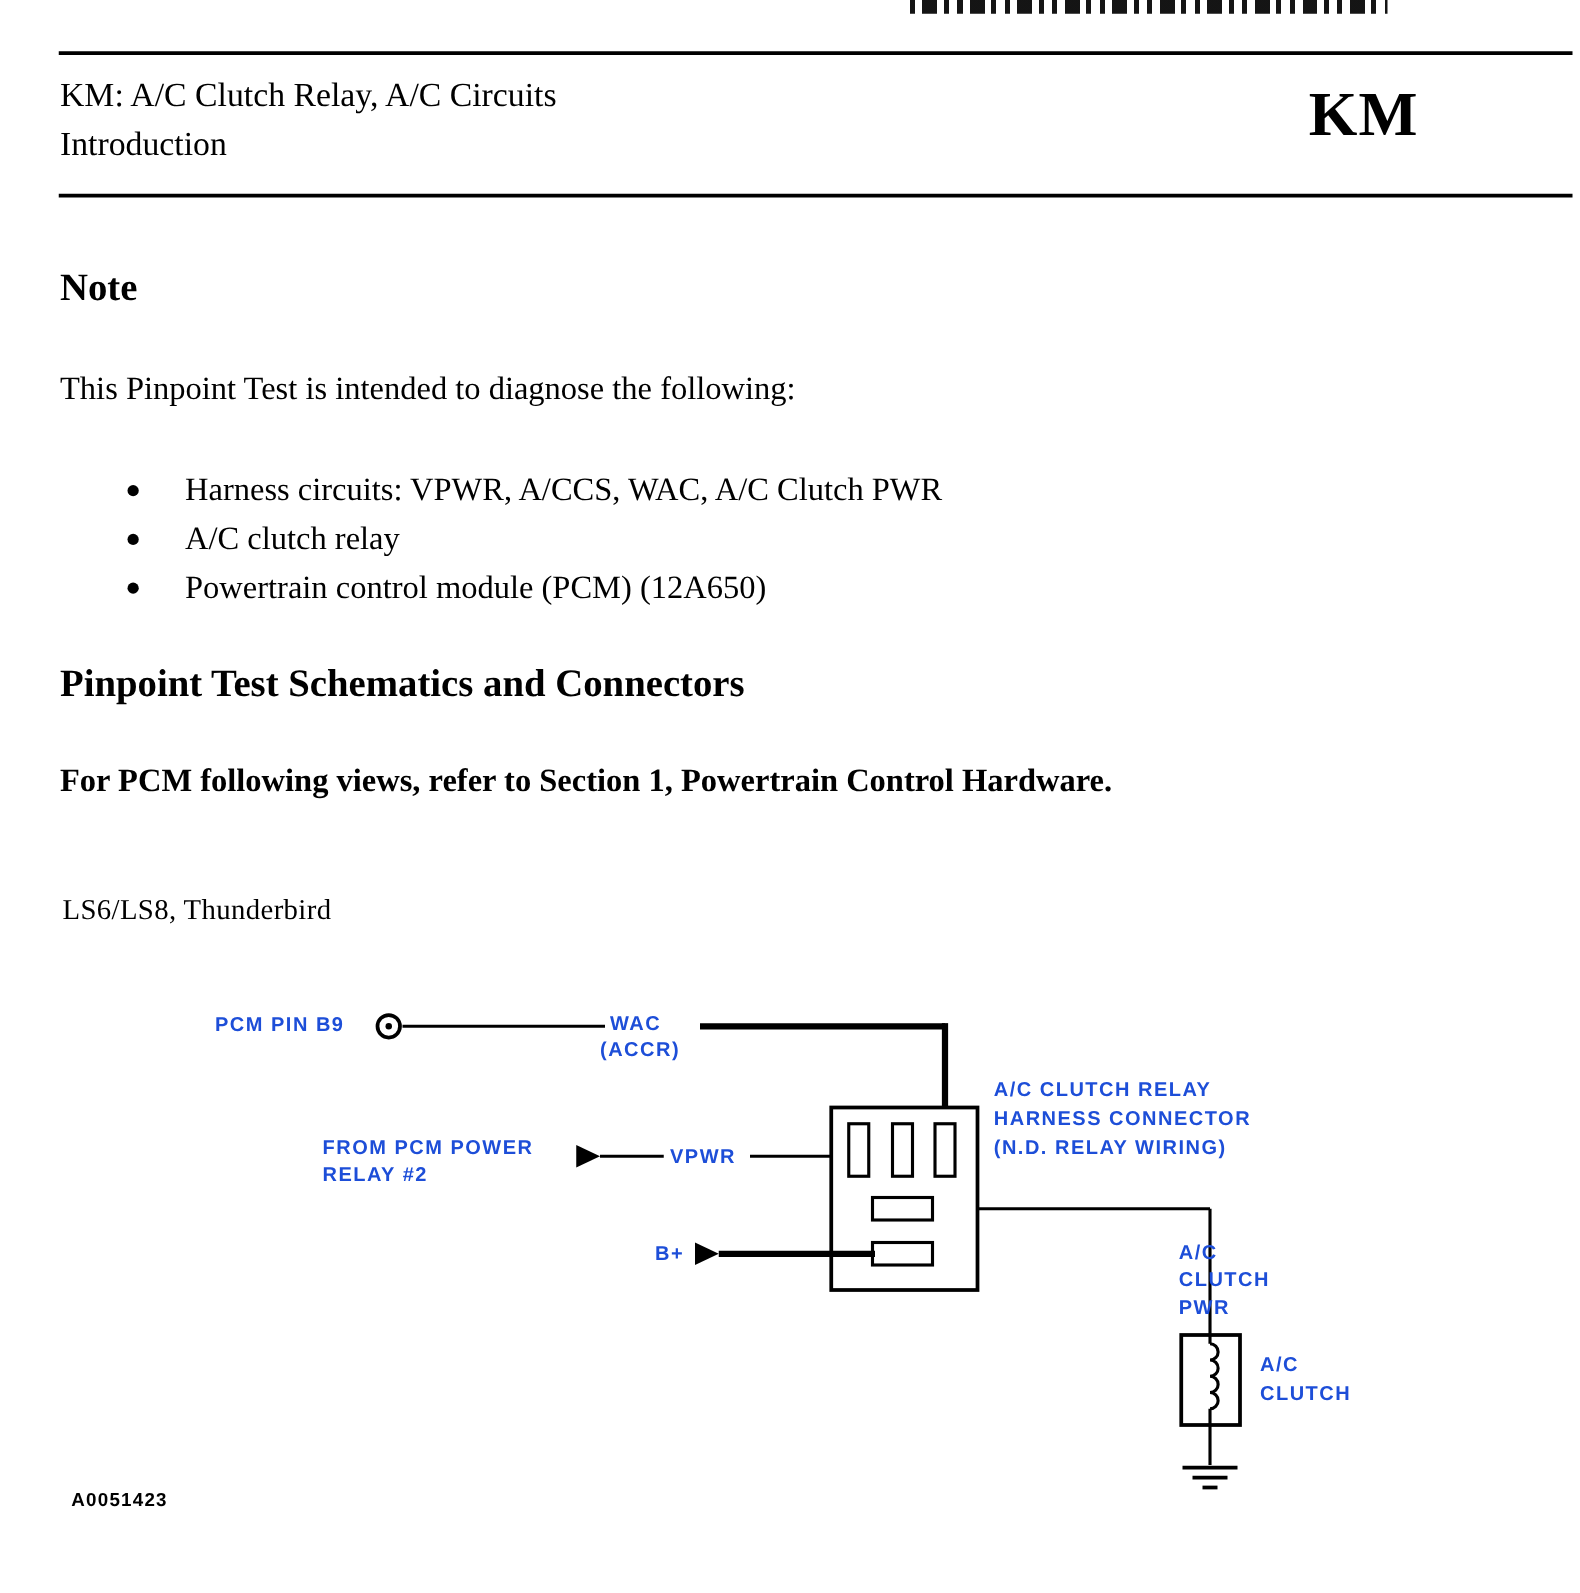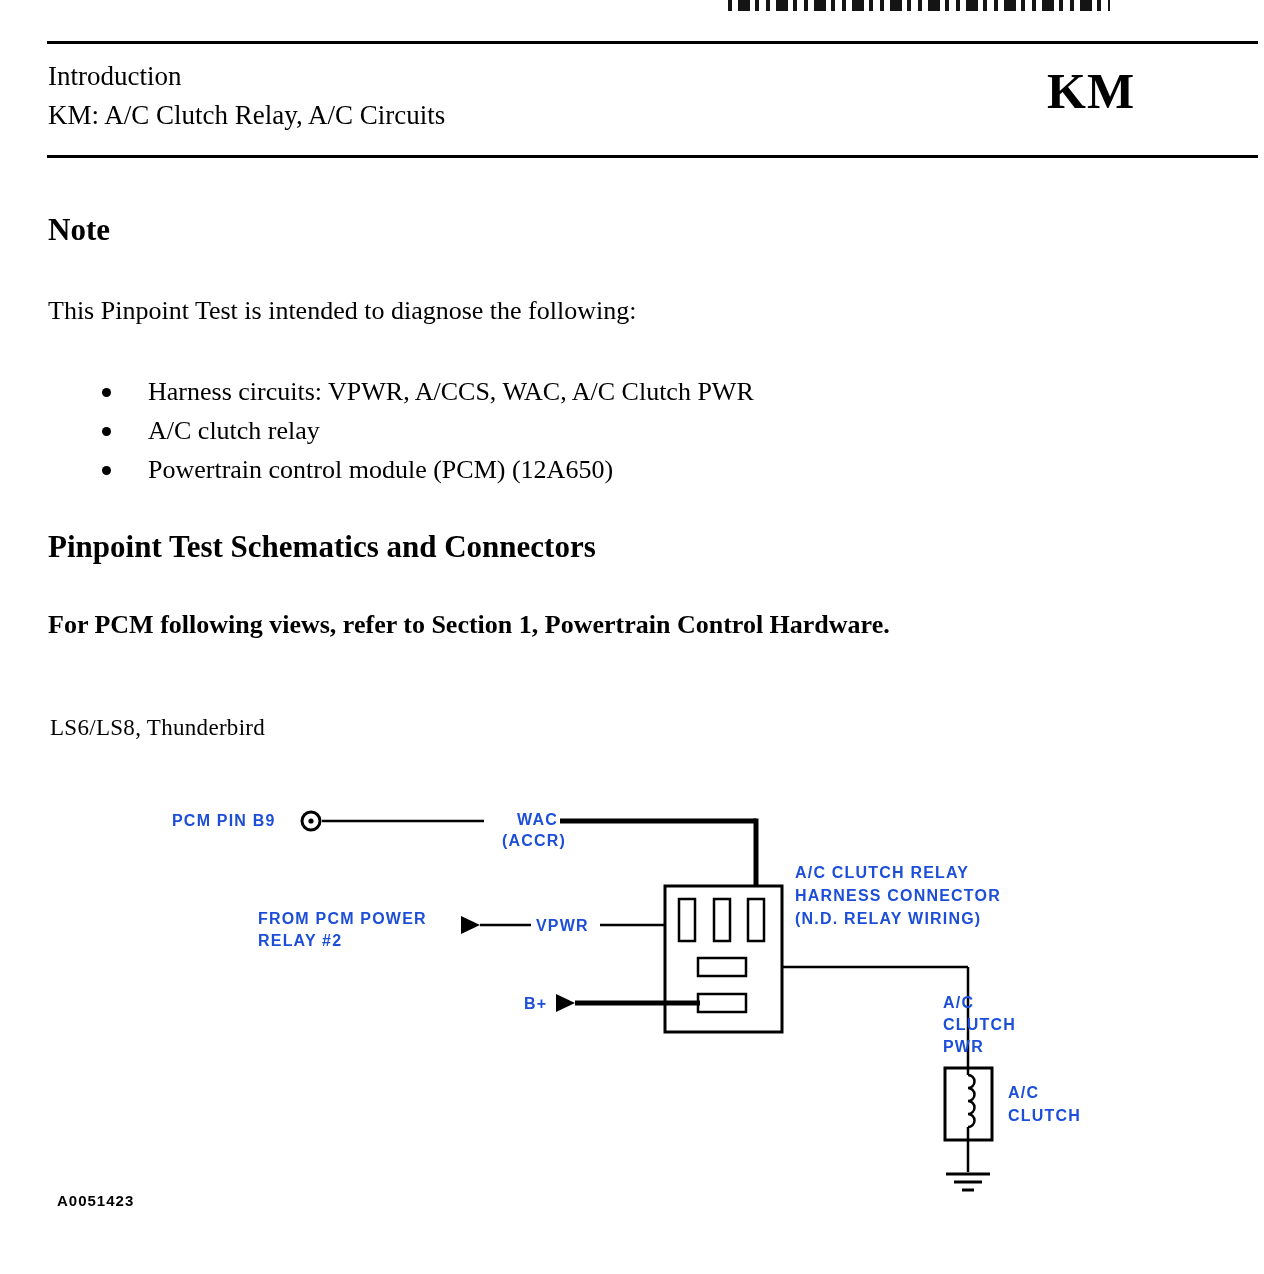--- a/index.html
+++ b/index.html
@@ -28,37 +28,37 @@
         border-radius:50%;background:#000;}
 
   .h-schem{position:absolute;left:48px;top:529px;font-size:31px;font-weight:bold;}
   .pcm-note{position:absolute;left:48px;top:610px;font-size:26px;font-weight:bold;}
   .variant{position:absolute;left:50px;top:687px;font-size:23px;font-weight:normal;letter-spacing:.3px;margin-top:28px;}
 
   svg.wires{position:absolute;left:0;top:0;width:1264px;height:1274px;}
 
   .dlabel{position:absolute;font-family:"Liberation Sans",sans-serif;font-weight:bold;
           font-size:16px;line-height:19px;color:#1d4ed8;white-space:nowrap;letter-spacing:1.2px;}
-  .center{text-align:right;}
+  .center{text-align:left;}
 
   .docid{position:absolute;left:57px;top:1192px;font-family:"Liberation Sans",sans-serif;
          font-weight:bold;font-size:15px;letter-spacing:1px;}
 </style>
 </head>
 <body>
 
 <div class="page">
 
   <div class="cutoff"></div>
 
   <div class="rule rule-1"></div>
 
   <div class="title">
+    <div>KM: A/C Clutch Relay, A/C Circuits</div>
     <div>Introduction</div>
-    <div>KM: A/C Clutch Relay, A/C Circuits</div>
   </div>
   <div class="code">KM</div>
 
   <div class="rule rule-2"></div>
 
   <div class="h-note">Note</div>
   <div class="intro">This Pinpoint Test is intended to diagnose the following:</div>
 
   <ul class="bullets">
     <li>Harness circuits: VPWR, A/CCS, WAC, A/C Clutch PWR</li>

